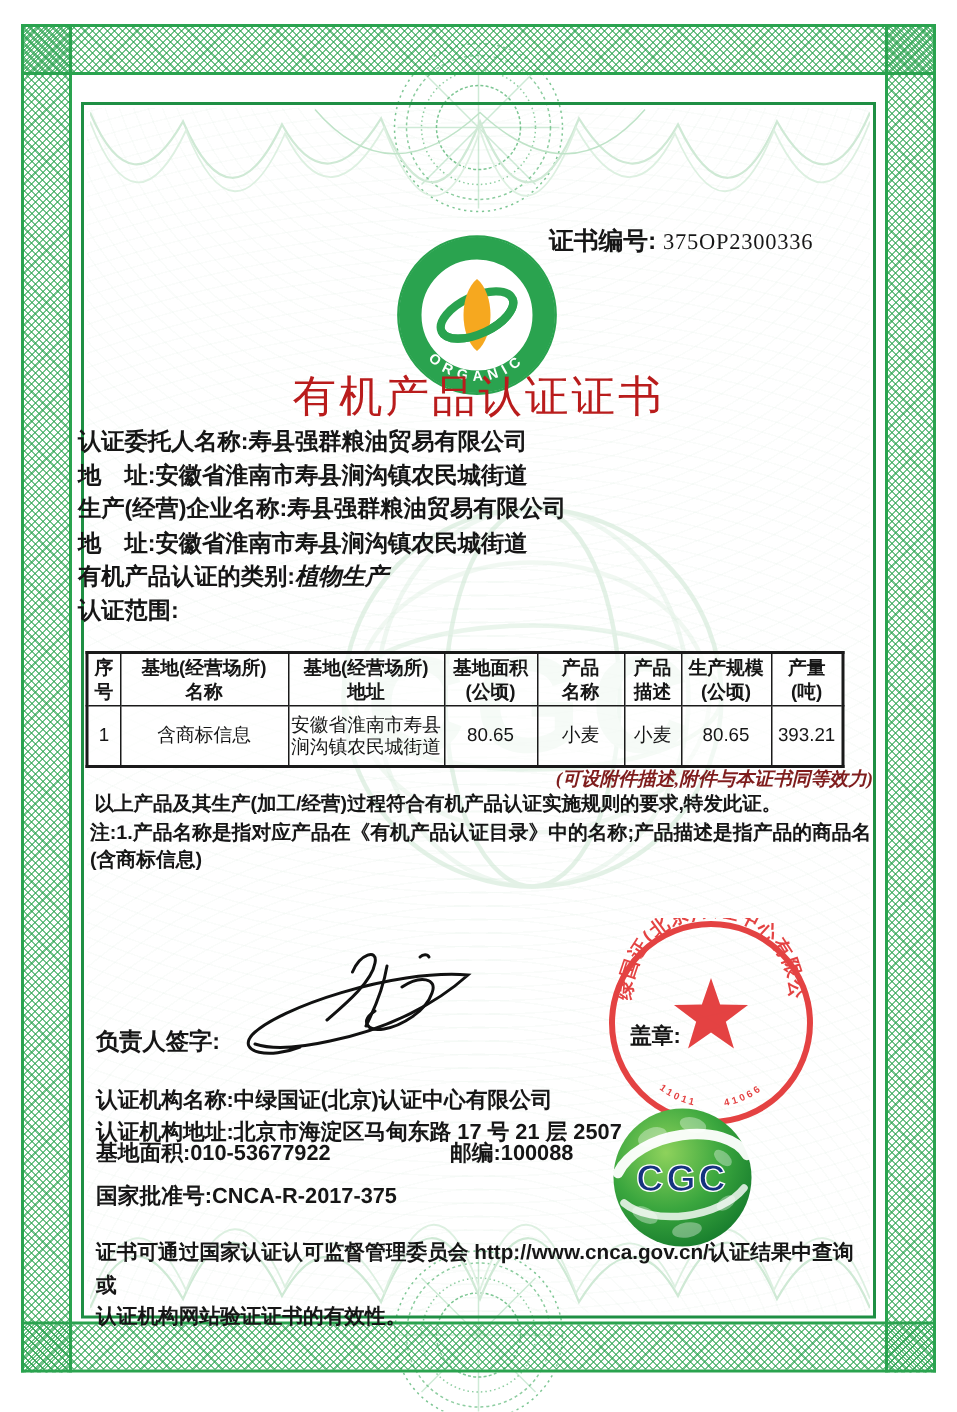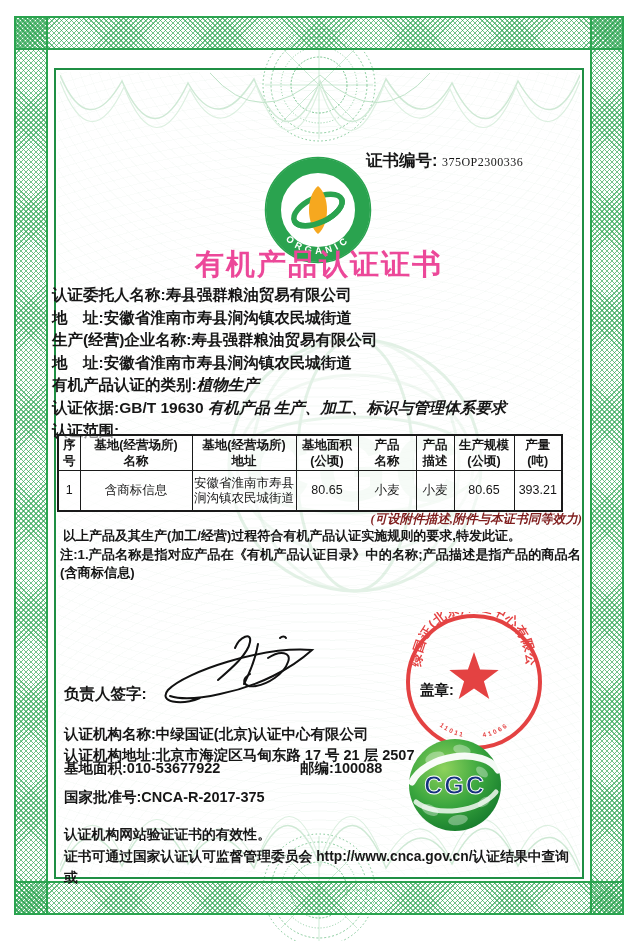--- a/index.html
+++ b/index.html
@@ -24,24 +24,24 @@
   .rosette-top{left:259px;top:25px;}
   .rosette-bottom{left:259px;top:830px;}
   .swag{position:absolute;left:60px;right:60px;height:95px;}
   .swag-top{top:71px;}
   .swag-bottom{bottom:65px;transform:scaleY(-1);}
   .watermark{position:absolute;left:205px;top:315px;opacity:.45;}
 
   
   .cert-no{position:absolute;left:366px;top:150px;white-space:nowrap;}
   .cert-no .lab{font-weight:bold;font-size:16.5px;}
-  .cert-no .num{font-family:"Liberation Serif","DejaVu Serif",serif;font-size:12px;letter-spacing:.5px;}
+  .cert-no .num{font-family:"Liberation Serif","DejaVu Serif",serif;font-size:15px;letter-spacing:.5px;}
   .org-logo{position:absolute;left:264px;top:156px;}
   .title{position:absolute;left:0;top:245px;width:638px;text-align:center;
-         font-size:29px;font-weight:700;letter-spacing:2px;color:#ec4899;}
+         font-size:29px;font-weight:400;letter-spacing:2px;color:#b91c1c;}
 
   .fields{position:absolute;left:52px;top:284px;right:50px;}
   .fline{font-size:15.5px;font-weight:bold;line-height:22.6px;white-space:nowrap;}
   .kai{font-family:"Liberation Serif","DejaVu Serif",serif;font-style:italic;font-weight:600;}
 
   table.scope{position:absolute;left:57px;top:434px;border-collapse:collapse;table-layout:fixed;width:504px;
       font-size:12.5px;background:rgba(255,255,255,.55);}
   table.scope th,table.scope td{border:1px solid #1a1a1a;text-align:center;vertical-align:middle;padding:1px 1px;}
   table.scope{border:2px solid #1a1a1a;}
   table.scope th{font-weight:bold;line-height:16px;}
@@ -159,23 +159,20 @@
       <span>地　址:</span><span>安徽省淮南市寿县涧沟镇农民城街道</span>
     </div>
     <div class="fline">
       <span>生产(经营)企业名称:</span><span>寿县强群粮油贸易有限公司</span>
     </div>
     <div class="fline">
       <span>地　址:</span><span>安徽省淮南市寿县涧沟镇农民城街道</span>
     </div>
     <div class="fline">
       <span>有机产品认证的类别:</span><span class="kai">植物生产</span>
-    </div>
-    <div class="fline">
-      <span>认证依据:</span><span>GB/T 19630 </span><span class="kai">有机产品 生产、加工、标识与管理体系要求</span>
     </div>
     <div class="fline">
       <span>认证范围:</span>
     </div>
   </div>
 
   <table class="scope">
     <colgroup>
       <col style="width:22px">
         <col style="width:112px">
@@ -308,17 +305,17 @@
     <span>
       <span>邮编:</span><span>100088</span>
     </span>
   </div>
 
   <div class="approval">
     <span>国家批准号:</span><span>CNCA-R-2017-375</span>
   </div>
 
   <div class="footer">
+    <div>证书可通过国家认证认可监督管理委员会 http://www.cnca.gov.cn/认证结果中查询或</div>
     <div>认证机构网站验证证书的有效性。</div>
-    <div>证书可通过国家认证认可监督管理委员会 http://www.cnca.gov.cn/认证结果中查询或</div>
   </div>
 
 </div>
 
 </body></html>

